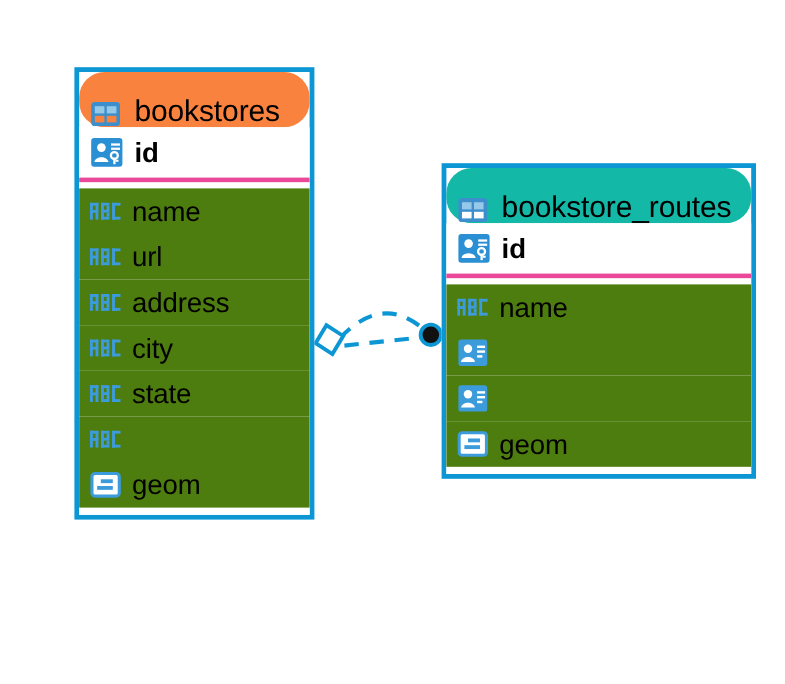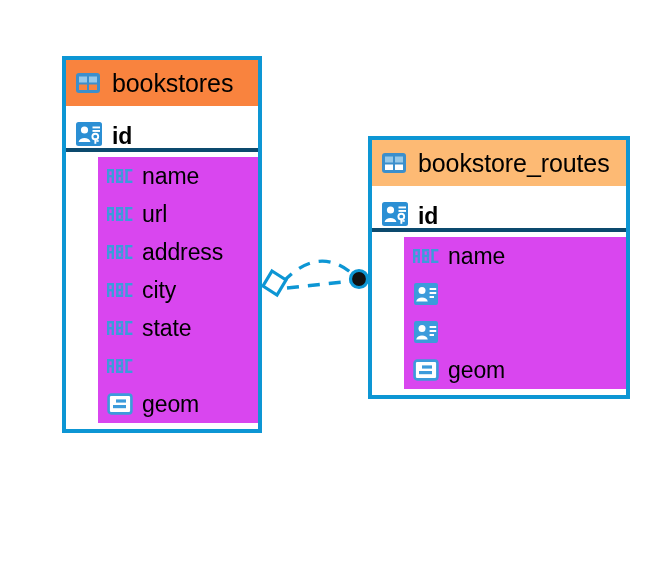--- a/index.html
+++ b/index.html
@@ -38,62 +38,62 @@
   .entity {
     position: absolute;
     box-sizing: border-box;
     border: 4px solid #0D96D4;
     background: #ffffff;
     z-index: 2;
   }
 
   .entity-header {
     display: flex;
-    align-items: center;
+    align-items: flex-end;
     box-sizing: border-box;
     height: 46px;
     padding: 0 10px 0 9px;
     gap: 11px;
+    border-radius: 21px;
   }
   .entity-header.selected { background: #F9833E; }
-  .entity-header.normal   { background: #fdba74; }
+  .entity-header.normal   { background: #14b8a6; }
 
   .entity-title {
     font-size: 25px;
     color: #000000;
     line-height: 1;
     white-space: nowrap;
     letter-spacing: -0.1px;
   }
 
   .pk-row {
     display: flex;
-    align-items: flex-end;
+    align-items: center;
     box-sizing: border-box;
     height: 46px;
     padding: 0 26px 0 9px;
     gap: 9px;
     background: #ffffff;
-    border-bottom: 4px solid #0c4a6e;
+    border-bottom: 4px solid #ec4899;
   }
 
   .field-list {
     padding: 5px 0 6px 0;
     background: #ffffff;
   }
 
   .field-row {
     display: flex;
     align-items: center;
     box-sizing: border-box;
     height: 38px;
     padding: 0 10px 0 9px;
     gap: 9px;
-    background: #d946ef;
-    margin-left: 32px;
+    background: #4d7c0f;
   }
 
   .field-label {
     font-size: 23px;
     color: #000000;
     line-height: 1;
     white-space: nowrap;
     letter-spacing: -0.1px;
   }
   .field-label.bold { font-weight: bold; }

